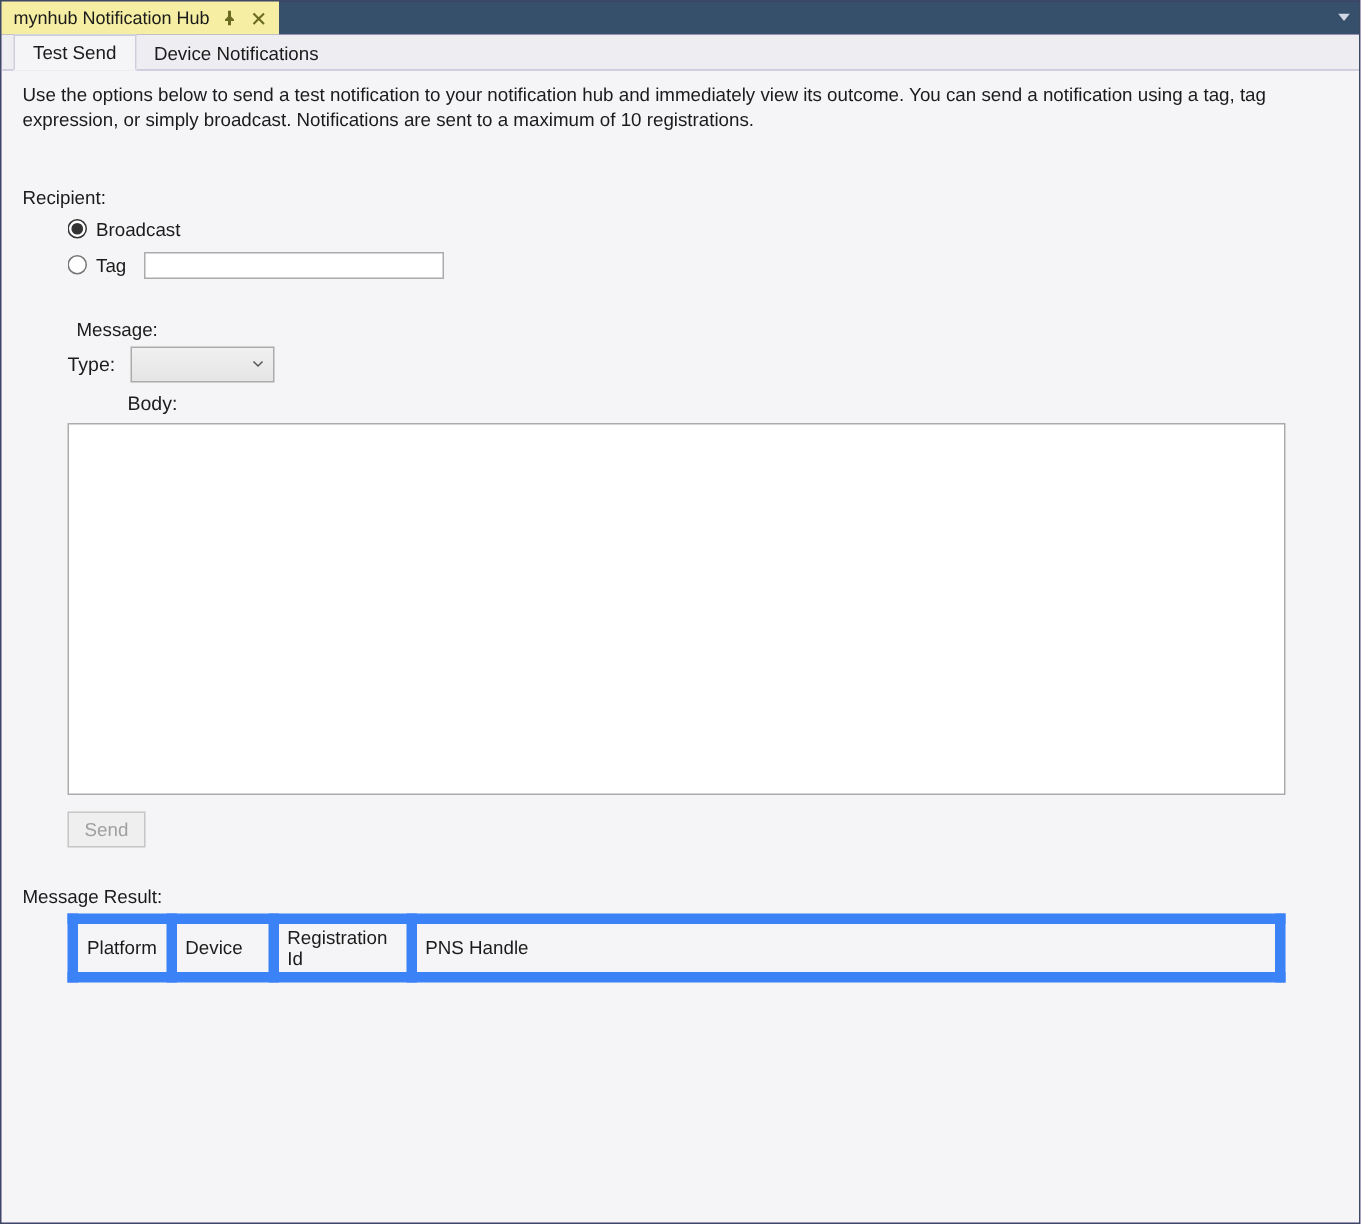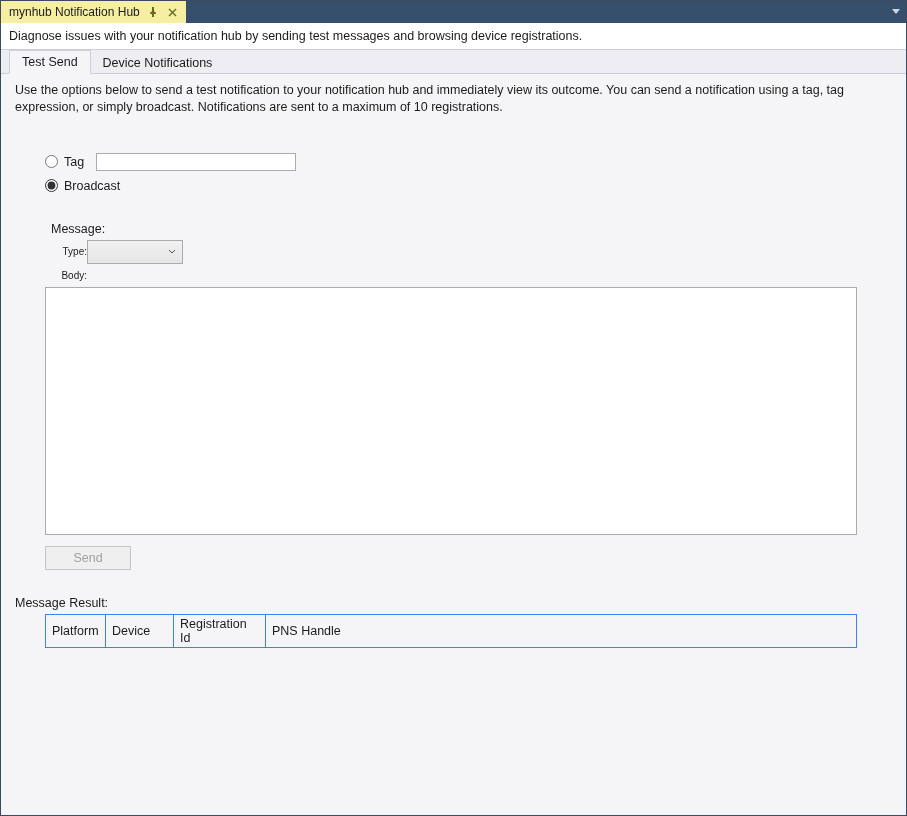--- a/index.html
+++ b/index.html
@@ -123,22 +123,22 @@
     font-size: 12px;
     padding: 0 4px;
     margin-left: 6px;
   }
   .form-row {
     display: flex; align-items: center;
     margin-bottom: 6px;
   }
   .form-row .lbl {
     width: 42px;
-    font-size: 10px;
-    text-align: right;
+    font-size: 13px;
+    text-align: left;
   }
   .type-select {
     width: 96px; height: 24px;
     border: 1px solid #ababab;
     background: linear-gradient(#f0f0f0,#e5e5e5);
     display: flex; align-items: center; justify-content: flex-end;
     padding-right: 6px;
     font-size: 12px;
     cursor: default;
   }
@@ -150,37 +150,37 @@
     width: 812px; height: 248px;
     border: 1px solid #ababab;
     background: #ffffff;
     resize: none;
     font-family: inherit;
     font-size: 12px;
     padding: 4px;
   }
   .send-btn {
     margin-top: 8px;
-    width: 86px; height: 24px;
+    width: 52px; height: 24px;
     border: 1px solid #c6c6c6;
     background: #efefef;
     color: #a0a0a0;
     font-size: 12.5px;
     text-align: center;
     line-height: 22px;
     cursor: default;
   }
   
   .result-table {
     margin-top: 4px;
     width: 812px;
     border-collapse: collapse;
   }
   .result-table th {
-    border: 1px solid #3b82f6;
+    border: 7px solid #3b82f6;
     background: #f5f5f7;
     font-weight: normal;
     font-size: 12.5px;
     text-align: left;
     padding: 2px 6px;
     height: 20px;
   }
   .result-table th.last { }
   .result-table th:nth-child(1){width:60px;}
   .result-table th:nth-child(2){width:68px;}
@@ -208,64 +208,64 @@
       </div>
     </div>
     <div class="title-spacer"></div>
     <div class="title-drop">
       <svg width="8" height="6" viewBox="0 0 8 6">
           <path d="M0 0h8L4 5z" fill="#cfd6e4"></path>
         </svg>
     </div>
   </div>
 
-  <div class="desc-row">Diagnose issues with your notification hub by sending test messages and browsing device registrations.</div>
 
   <div class="subtabs">
     <div class="subtab active">
       <span>Test Send</span>
     </div>
     <div class="subtab">
       <span>Device Notifications</span>
     </div>
   </div>
 
   <div class="content">
 
     <div class="help-text">Use the options below to send a test notification to your notification hub and immediately view its outcome. You can send a notification using a tag, tag expression, or simply broadcast. Notifications are sent to a maximum of 10 registrations.</div>
 
 
     <div style="height:26px;"></div>
 
+    <div class="section-label" style="margin-top:0;">Recipient:</div>
     <div class="indent">
+      <div class="radio-row">
+        <input type="radio" name="recipient" checked="" style="">
+        <label>Broadcast</label>
+      </div>
       <div class="radio-row">
         <input type="radio" name="recipient" style="">
         <label>Tag</label>
         <input type="text" class="tag-input" value="" style="">
-      </div>
-      <div class="radio-row">
-        <input type="radio" name="recipient" checked="" style="">
-        <label>Broadcast</label>
       </div>
     </div>
 
     <div class="section-label" style="margin-top:26px;margin-left:36px;">Message:</div>
     <div class="indent">
       <div class="form-row">
         <span class="lbl">Type:</span>
         <div class="type-select">
           <span></span>
           <span class="chev">
             <svg width="8" height="6" viewBox="0 0 8 6">
                 <path d="M1 1l3 3 3-3" stroke="#555" stroke-width="1" fill="none"></path>
               </svg>
           </span>
         </div>
       </div>
-      <div class="form-row" style="align-items:flex-start;">
+      <div class="form-row" style="align-items:flex-start;margin-left:40px;">
         <span class="lbl">Body:</span>
       </div>
       <textarea class="body-area" style=""></textarea>
       <div>
         <div class="send-btn">
           <span>Send</span>
         </div>
       </div>
     </div>
 

